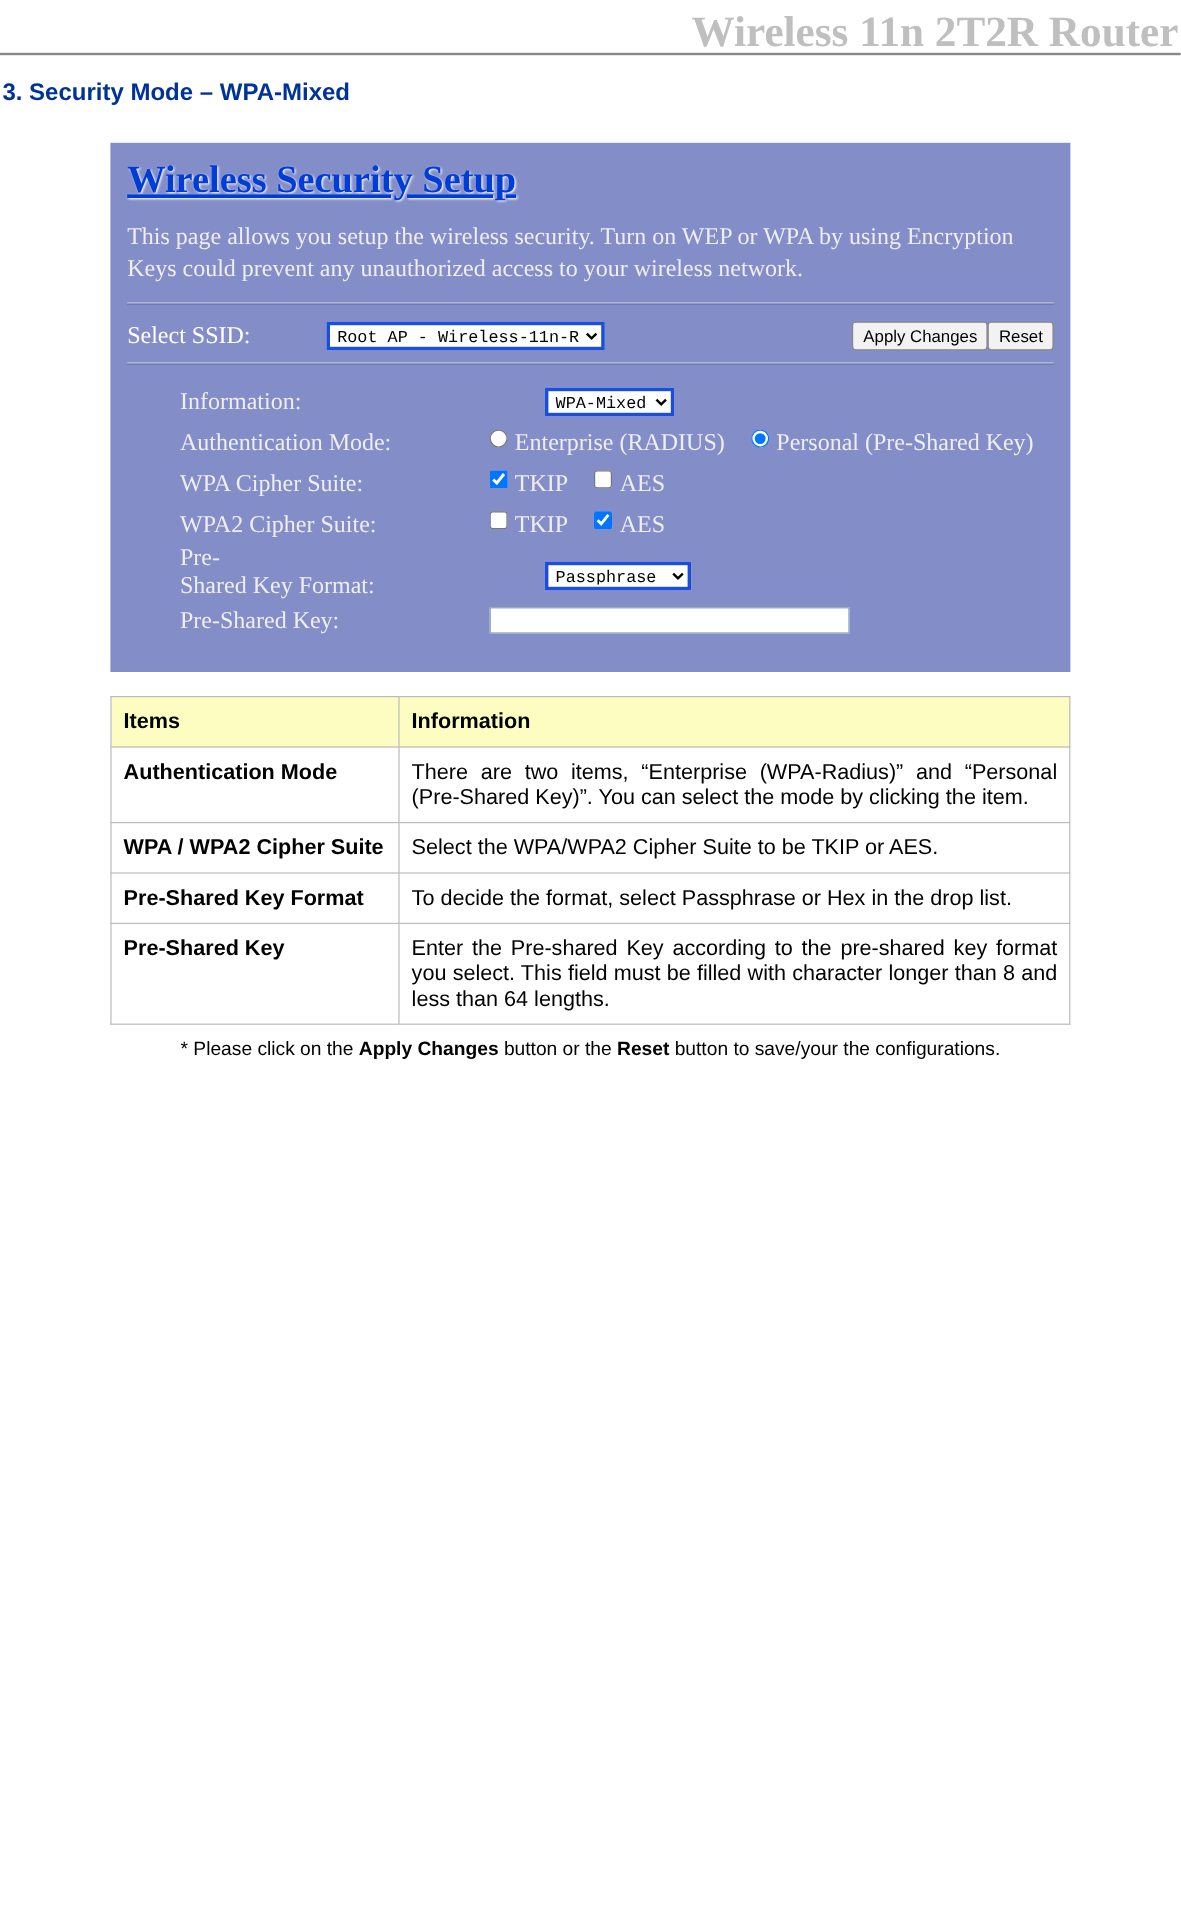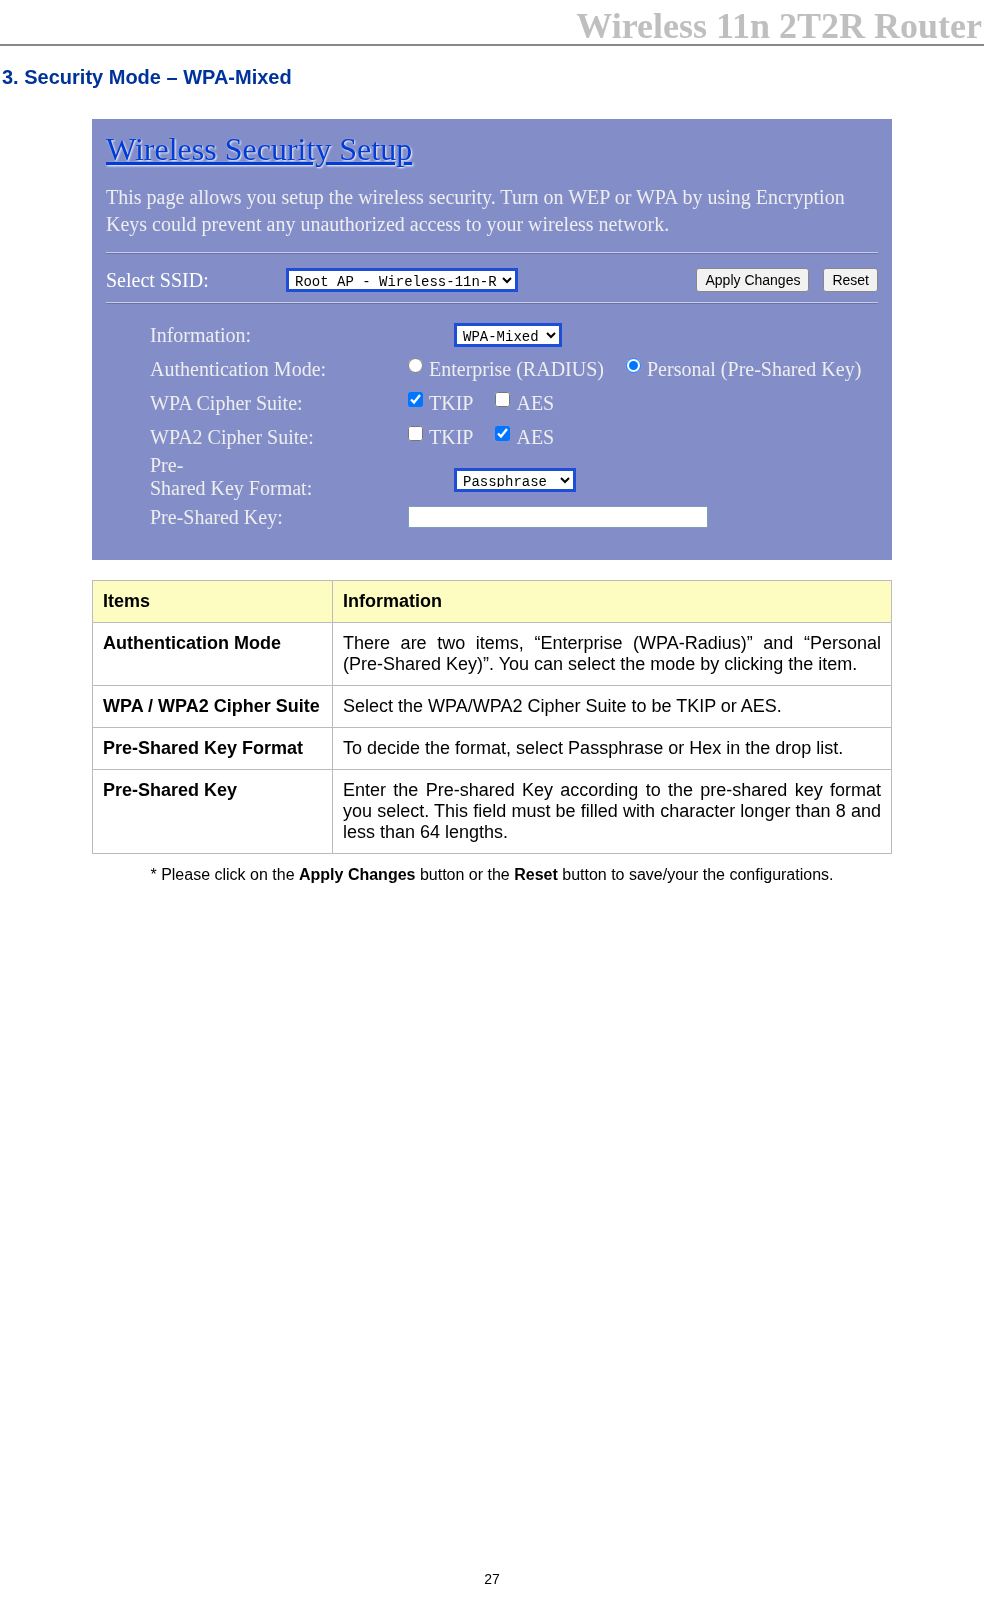--- a/index.html
+++ b/index.html
@@ -40,21 +40,21 @@
   .router-panel {
     width: 800px;
     margin: 0 auto 20px auto;
     background: #838ec9;
     padding: 12px 14px 26px 14px;
     color: #fff;
   }
   .panel-title {
     font-family: "Times New Roman", serif;
     font-size: 32px;
-    font-weight: normal;
+    font-weight: bold;
     color: #003cd6;
     text-decoration: underline;
     text-shadow: 1px 1px 2px #fff;
     margin-bottom: 16px;
   }
   .panel-desc {
     font-family: "Times New Roman", serif;
     font-size: 20px;
     color: #eee;
     line-height: 1.35;
@@ -62,21 +62,20 @@
   }
   .panel-hr {
     border: none;
     border-top: 1px solid #c9cde8;
     border-bottom: 1px solid #6a73a8;
     margin: 8px 0 14px 0;
   }
   .ssid-row {
     display: flex;
     align-items: center;
-    gap: 14px;
     font-family: "Times New Roman", serif;
     font-size: 20px;
     margin-bottom: 10px;
   }
   .ssid-row .lbl { min-width: 120px; }
   select {
     font-family: Liberation Mono, monospace;
     font-size: 14px;
     background: #fff;
     color: #000;
@@ -289,14 +288,13 @@
         <td class="col-items">Pre-Shared Key</td>
         <td class="info">Enter the Pre-shared Key according to the pre-shared key format you select. This field must be filled with character longer than 8 and less than 64 lengths.</td>
       </tr>
     </tbody>
   </table>
 
   <div class="footnote">
     <span>* Please click on the </span><b>Apply Changes</b><span> button or the </span><b>Reset</b><span> button to save/your the configurations.</span>
   </div>
 
-  <div class="page-num">27</div>
 </div>
 
 </body></html>

